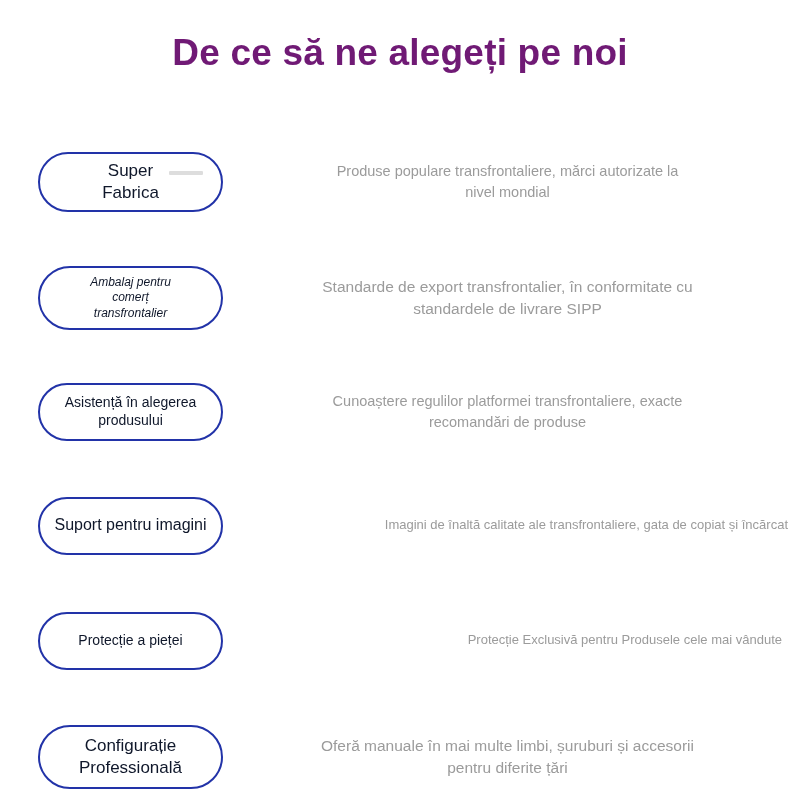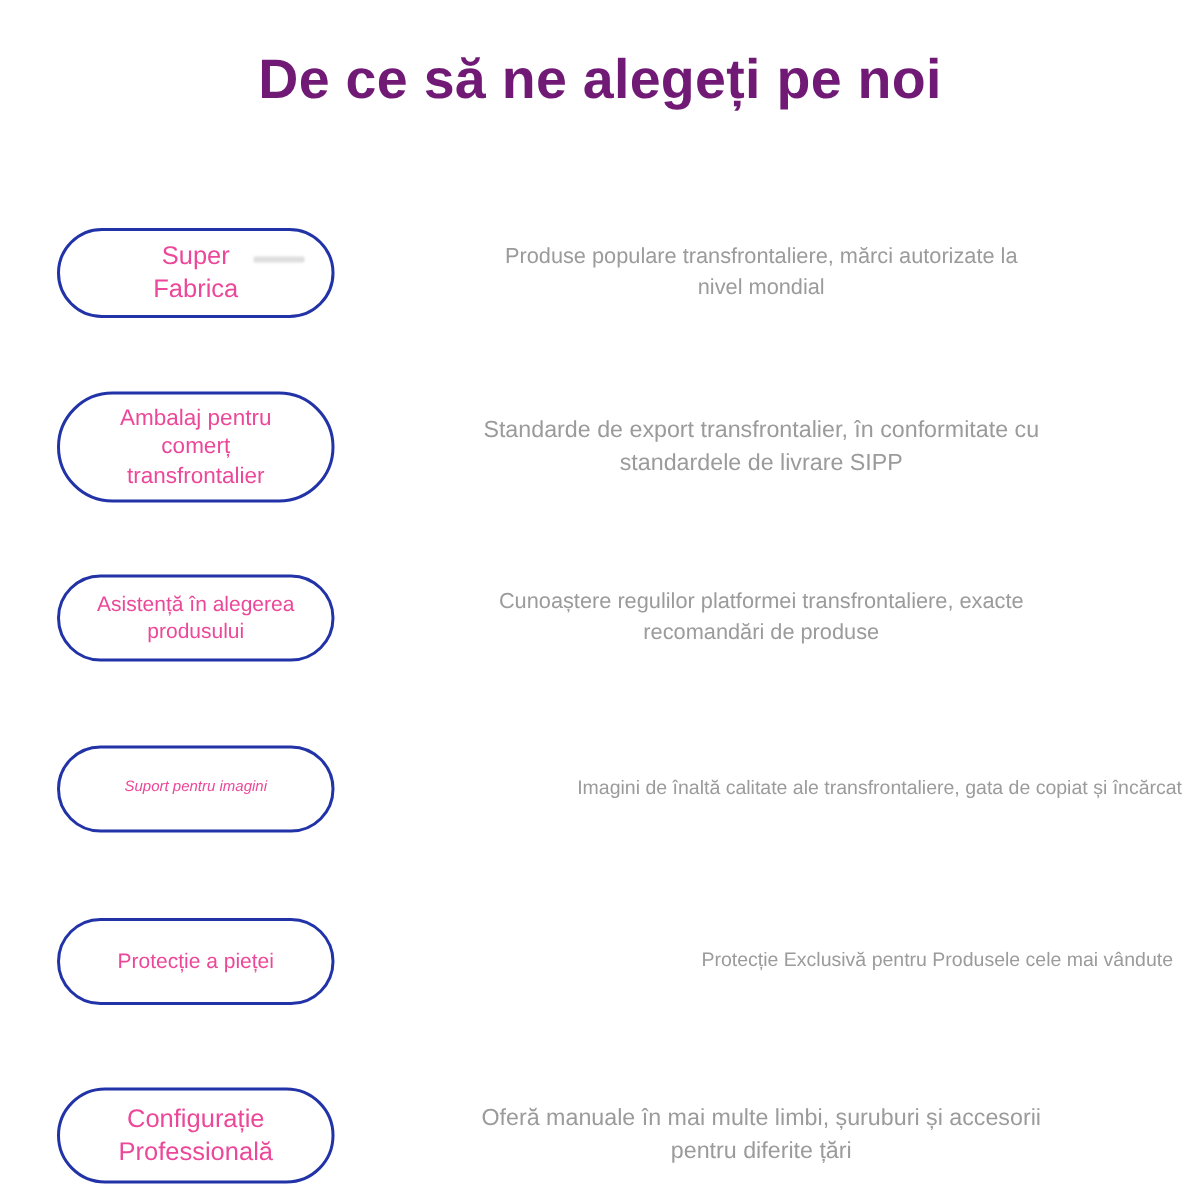--- a/index.html
+++ b/index.html
@@ -68,39 +68,39 @@
 
   
   .badge {
     flex: 0 0 auto;
     width: 185px;
     min-height: 58px;
     box-sizing: border-box;
     border: 2px solid #2233a8;
     border-radius: 999px;
     background: #ffffff;
-    color: #ec4899;
+    color: #0f172a;
     display: flex;
     align-items: center;
     justify-content: center;
     text-align: center;
     padding: 6px 12px;
     line-height: 1.28;
     position: relative;
   }
   .badge-label {
     display: block;
     white-space: pre-line;
   }
 
   
   .badge-lg   .badge-label { font-size: 17px; }
   .badge-md   .badge-label { font-size: 14px; }
-  .badge-sm   .badge-label { font-size: 10px; font-style: italic; }
-  .badge-xs   .badge-label { font-size: 15px; }
+  .badge-sm   .badge-label { font-size: 16px; }
+  .badge-xs   .badge-label { font-size: 12px; font-style: italic; }
 
   .badge-h-tall { min-height: 64px; }
 
   
   .ghost-dash {
     position: absolute;
     top: 17px;
     right: 18px;
     width: 34px;
     height: 4px;

